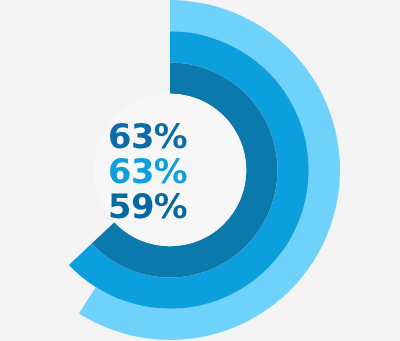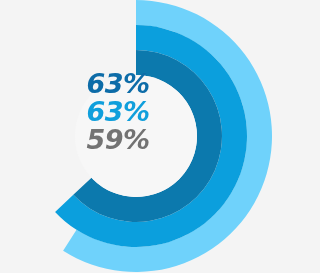--- a/index.html
+++ b/index.html
@@ -23,26 +23,25 @@
     position: absolute;
     left: 0;
     top: 0;
     width: 273px;
     height: 273px;
     display: block;
   }
   #value-stack {
     position: absolute;
     left: 0;
-    top: 70px;
+    top: 96px;
     width: 273px;
     text-align: center;
     pointer-events: none;
     line-height: 1;
-    font-style: italic;
   }
   .value-line {
     display: block;
     font-family: "DejaVu Sans", sans-serif;
     font-size: 27px;
     font-weight: bold;
     letter-spacing: -0.5px;
     margin: 0 0 1px 0;
     padding: 0;
     white-space: nowrap;
@@ -64,17 +63,17 @@
       <path id="ring-middle" d="M 136 25 A 111 111 0 1 1 55.084482356223305 211.98472875808443 L 73.30869804175859 194.8710511098672 A 86 86 0 1 0 136 50 Z" fill="#0b9fdd"></path>
       <path id="ring-inner" d="M 136 50 A 86 86 0 1 1 73.30869804175859 194.8710511098672 L 91.53291372729389 177.75737346165 A 61 61 0 1 0 136 75 Z" fill="#0c79ad"></path>
       <circle id="center-hole" cx="136" cy="136" r="61" fill="#f7f7f7"></circle>
     </g>
   </svg>
 
   <div id="value-stack">
     <span class="inner">
       <span class="value-line" id="label-1" style="color: rgb(13, 108, 168);">63%</span>
       <span class="value-line" id="label-2" style="color: rgb(16, 159, 220);">63%</span>
-      <span class="value-line" id="label-3" style="color: #737373;">59%</span>
+      <span class="value-line" id="label-3" style="color: #0369a1;">59%</span>
     </span>
   </div>
 
 </div>
 
 </body></html>

